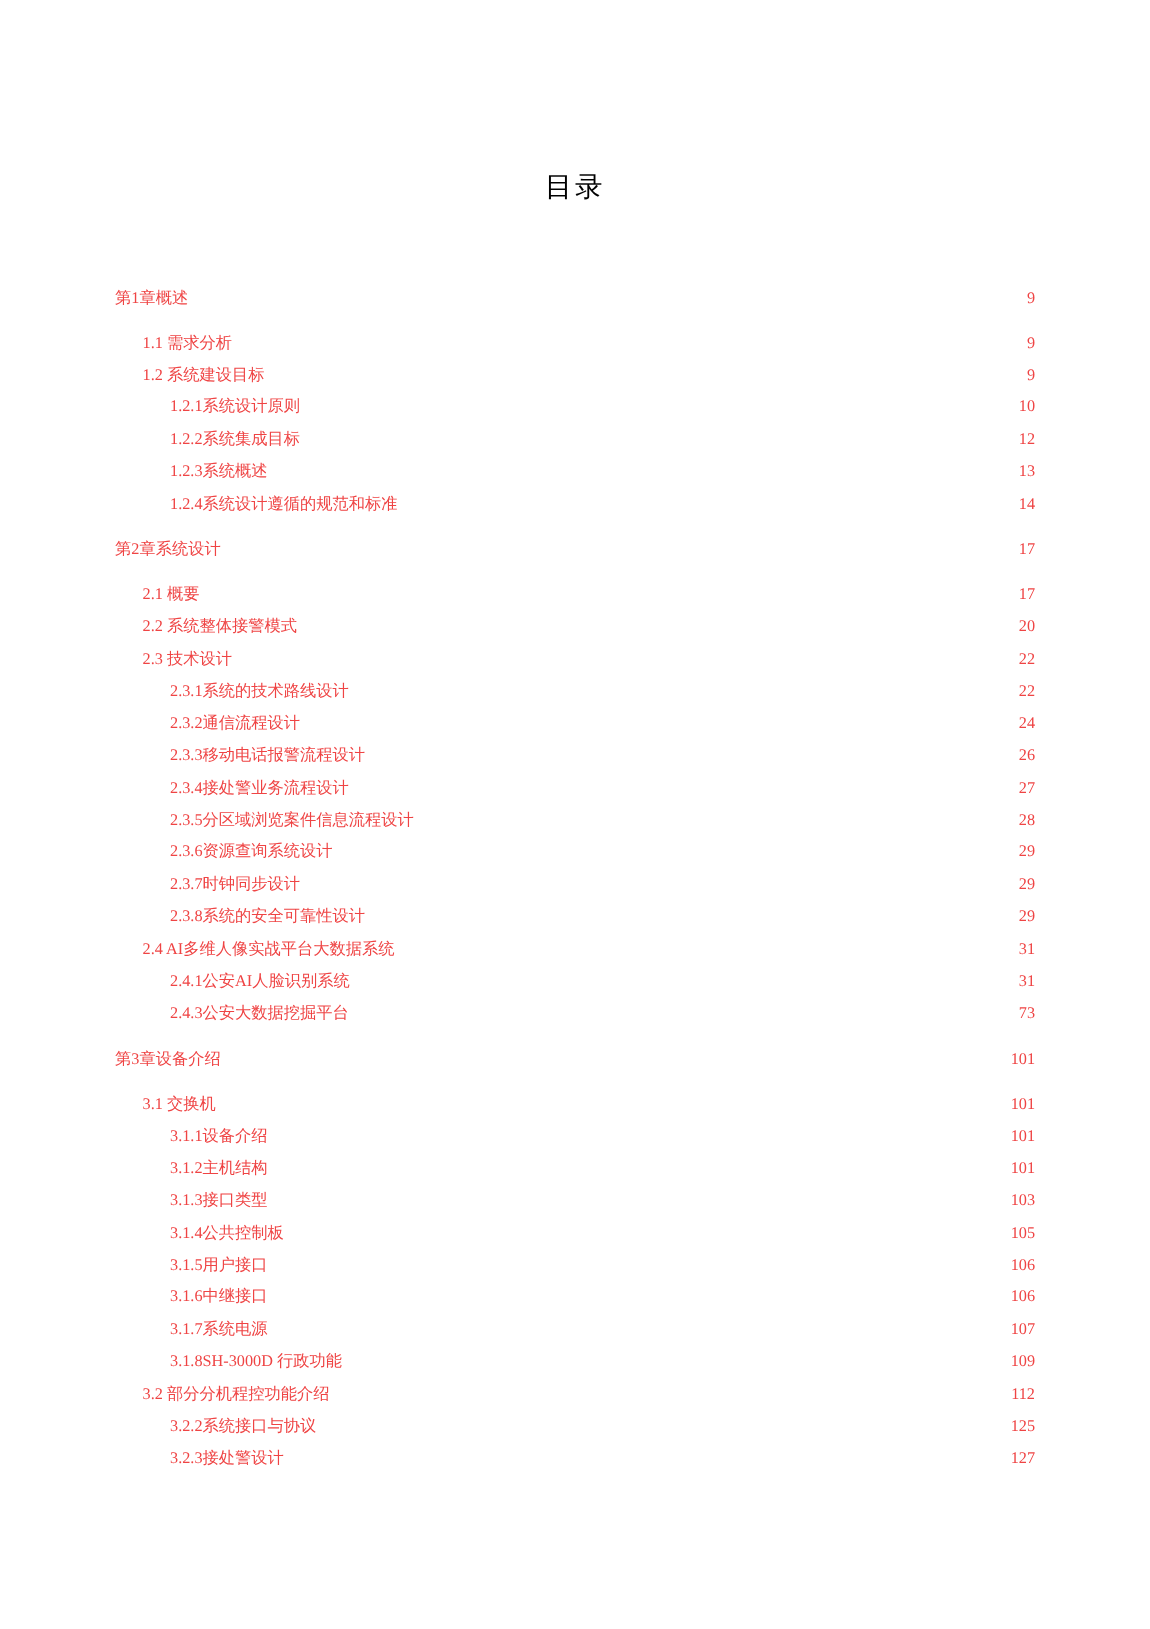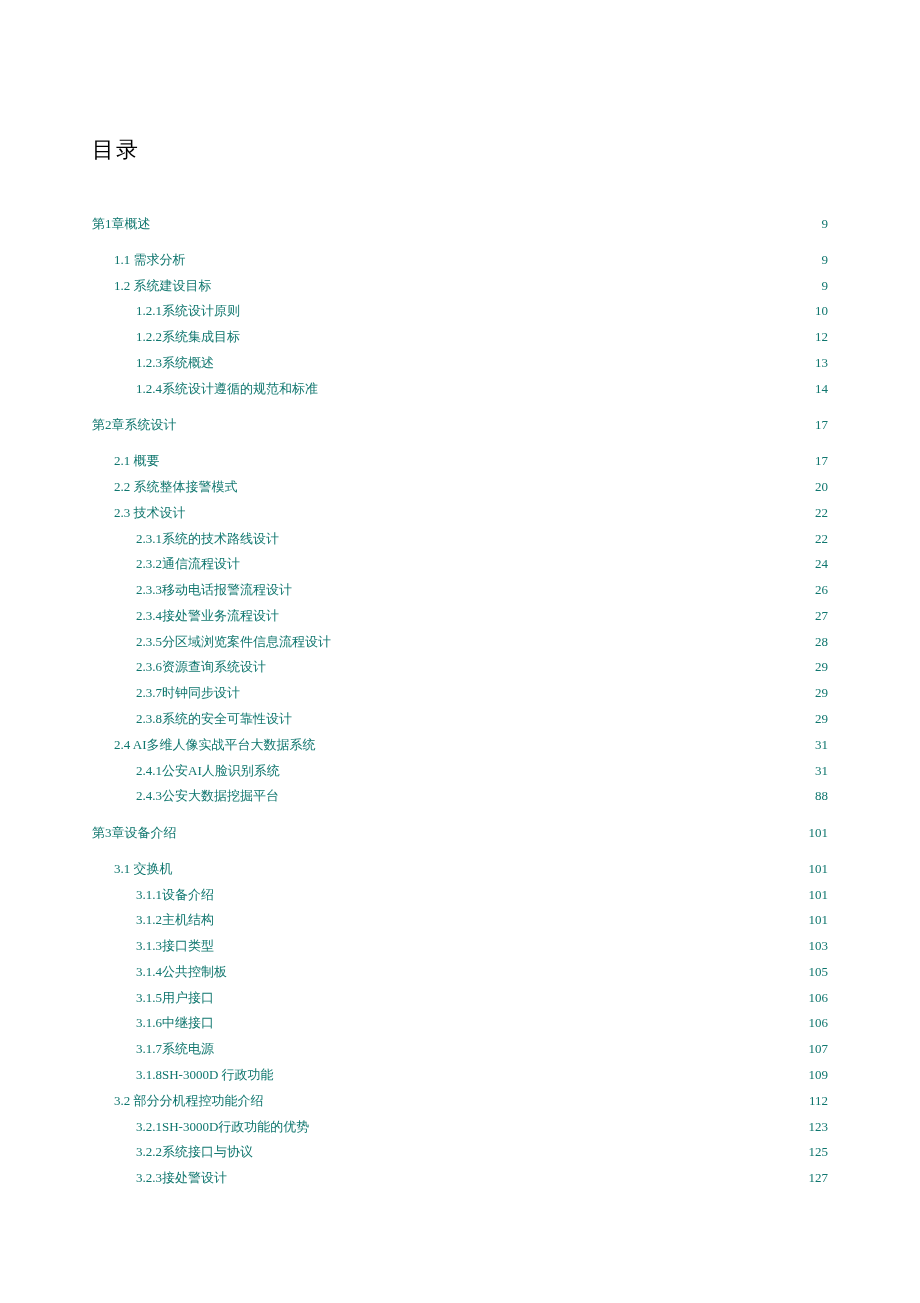--- a/index.html
+++ b/index.html
@@ -8,29 +8,29 @@
       margin: 0;
       padding: 0;
       width: 920px;
       height: 1303px;
       box-sizing: border-box;
     }
     .page {
       padding: 120px 92px 60px 92px;
     }
     .title {
-      text-align: left;
+      text-align: center;
       font-size: 22px;
-      margin-bottom: 50px;
+      margin-bottom: 64px;
       font-weight: normal;
       letter-spacing: 2px;
     }
     .toc {
       font-size: 13px;
-      color: #0f766e;
+      color: #ef4444;
     }
     .row {
       display: flex;
       align-items: baseline;
       line-height: 1.4;
       margin: 7.6px 0;
       white-space: nowrap;
     }
     .l0 { padding-left: 0px; }
     .l1 { padding-left: 22px; justify-content: space-between; }
@@ -170,21 +170,21 @@
         <span class="pnum">31</span>
       </div>
       <div class="row l2">
         <span class="label">2.4.1公安AI人脸识别系统 </span>
         <span class="dots"></span>
         <span class="pnum"> 31</span>
       </div>
       <div class="row l2">
         <span class="label">2.4.3公安大数据挖掘平台 </span>
         <span class="dots"></span>
-        <span class="pnum"> 88</span>
+        <span class="pnum"> 73</span>
       </div>
       <div class="row l0 gap-before gap-after">
         <span class="label">第3章设备介绍</span>
         <span class="dots"></span>
         <span class="pnum">101</span>
       </div>
       <div class="row l1">
         <span class="label">3.1 交换机</span>
         <span class="dots"></span>
         <span class="pnum">101</span>
@@ -226,25 +226,20 @@
       </div>
       <div class="row l2">
         <span class="label">3.1.8SH-3000D 行政功能 </span>
         <span class="dots"></span>
         <span class="pnum">109</span>
       </div>
       <div class="row l1">
         <span class="label">3.2 部分分机程控功能介绍 </span>
         <span class="dots"></span>
         <span class="pnum"> 112</span>
-      </div>
-      <div class="row l2">
-        <span class="label">3.2.1SH-3000D行政功能的优势 </span>
-        <span class="dots"></span>
-        <span class="pnum">123</span>
       </div>
       <div class="row l2">
         <span class="label">3.2.2系统接口与协议 </span>
         <span class="dots"></span>
         <span class="pnum">125</span>
       </div>
       <div class="row l2">
         <span class="label">3.2.3接处警设计</span>
         <span class="dots"></span>
         <span class="pnum">127</span>

